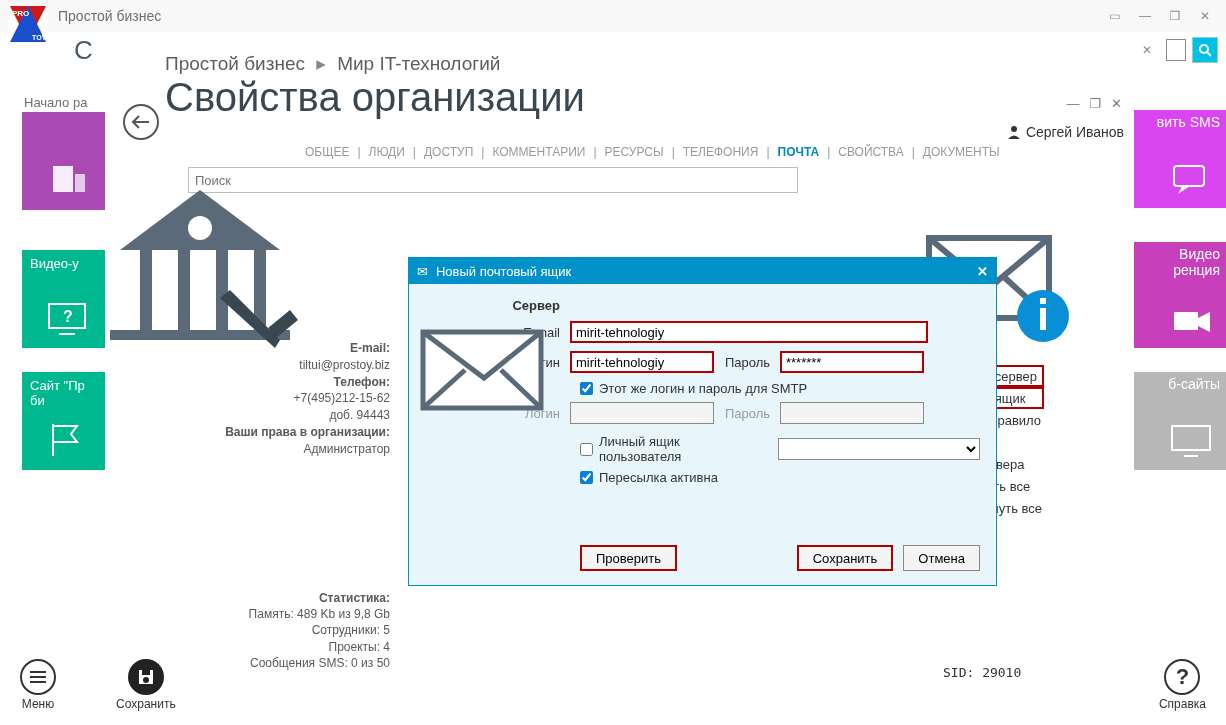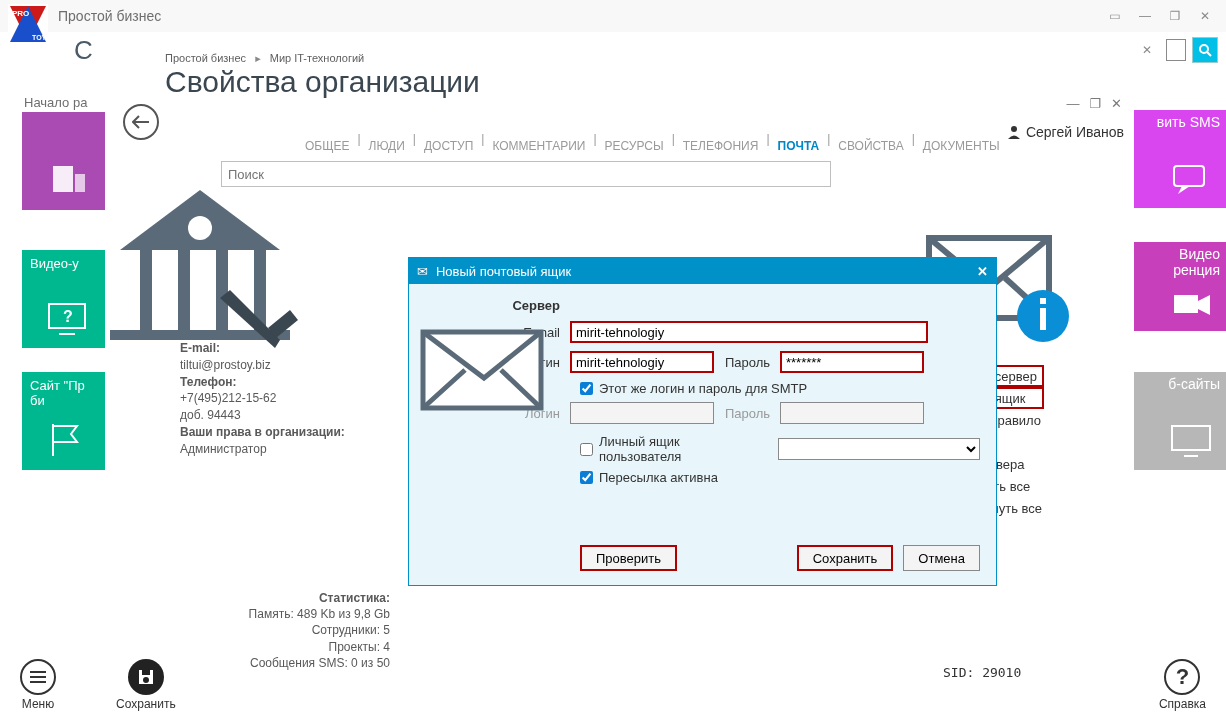--- a/index.html
+++ b/index.html
@@ -21,46 +21,46 @@
 .tile{position:absolute;color:#fff;font-size:13px;}
 .tile1{left:22px;top:112px;width:90px;height:98px;background:#aa4bb3;}
 .tile2{left:22px;top:250px;width:90px;height:98px;background:#00b890;}
 .tile3{left:22px;top:372px;width:90px;height:98px;background:#00b890;}
 .tile .tile-label{position:absolute;top:6px;left:8px;right:0;}
 .tile .tile-icon{position:absolute;bottom:10px;left:50%;transform:translateX(-50%);}
 
 
 .rtile{position:absolute;right:0;color:#fff;font-size:14px;}
 .rtile1{top:110px;width:92px;height:98px;background:#d946ef;}
-.rtile2{top:242px;width:92px;height:89px;background:#c83fbc;}
+.rtile2{top:242px;width:92px;height:106px;background:#c83fbc;}
 .rtile3{top:372px;width:92px;height:98px;background:#b7b7b7;}
 .rtile .rt-label{position:absolute;top:4px;right:6px;}
 .rtile .rt-icon{position:absolute;bottom:12px;right:14px;}
 
 
 .org-window{position:absolute;left:105px;top:40px;width:1025px;height:680px;background:#fff;}
-.org-breadcrumb{color:#5e5e5e;font-size:11px;padding:12px 0 0 60px;}
+.org-breadcrumb{color:#5e5e5e;font-size:19px;padding:12px 0 0 60px;}
 .org-breadcrumb .sep{margin:0 6px;color:#888;}
-.org-title{font-size:30px;color:#3a4650;padding-left:60px;line-height:1.1;}
+.org-title{font-size:40px;color:#3a4650;padding-left:60px;line-height:1.1;}
 .back-circle{position:absolute;left:18px;top:64px;width:36px;height:36px;border:2px solid #555;border-radius:50%;display:flex;align-items:center;justify-content:center;}
 .org-win-ctrl{position:absolute;right:8px;top:56px;display:flex;gap:10px;color:#7a7a7a;}
 .user-block{position:absolute;right:6px;top:84px;font-size:14px;color:#333;display:flex;align-items:center;gap:4px;}
 
 .tabs-row{display:flex;gap:8px;padding:26px 0 8px 200px;font-size:12px;color:#9a9a9a;align-items:center;}
-.tabs-row .tab{cursor:default;margin-top:15px;}
+.tabs-row .tab{cursor:default;}
 .tabs-row .divider{color:#9a9a9a;}
 .tabs-row .tab.active{color:#0087c9;font-weight:bold;}
 
-.search-input{margin-left:116px;width:610px;height:26px;border:1px solid #bfbfbf;padding:2px 6px;font-size:13px;color:#888;}
+.search-input{margin-left:83px;width:610px;height:26px;border:1px solid #bfbfbf;padding:2px 6px;font-size:13px;color:#888;}
 
 
 .building{position:absolute;left:-5px;top:130px;}
 
 
-.info-block{position:absolute;left:75px;top:300px;width:210px;font-size:12px;color:#595959;line-height:1.4;}
+.info-block{position:absolute;left:75px;top:300px;width:210px;text-align:right;font-size:12px;color:#595959;line-height:1.4;}
 .info-block .lbl{font-weight:bold;}
 
 .stats-block{position:absolute;left:75px;top:550px;width:210px;text-align:right;font-size:12px;color:#595959;line-height:1.35;}
 .stats-block .lbl{font-weight:bold;}
 
 .sid{position:absolute;left:838px;top:625px;font-size:13px;font-family:monospace;color:#333;}
 
 
 .big-env{position:absolute;left:820px;top:178px;}
 

